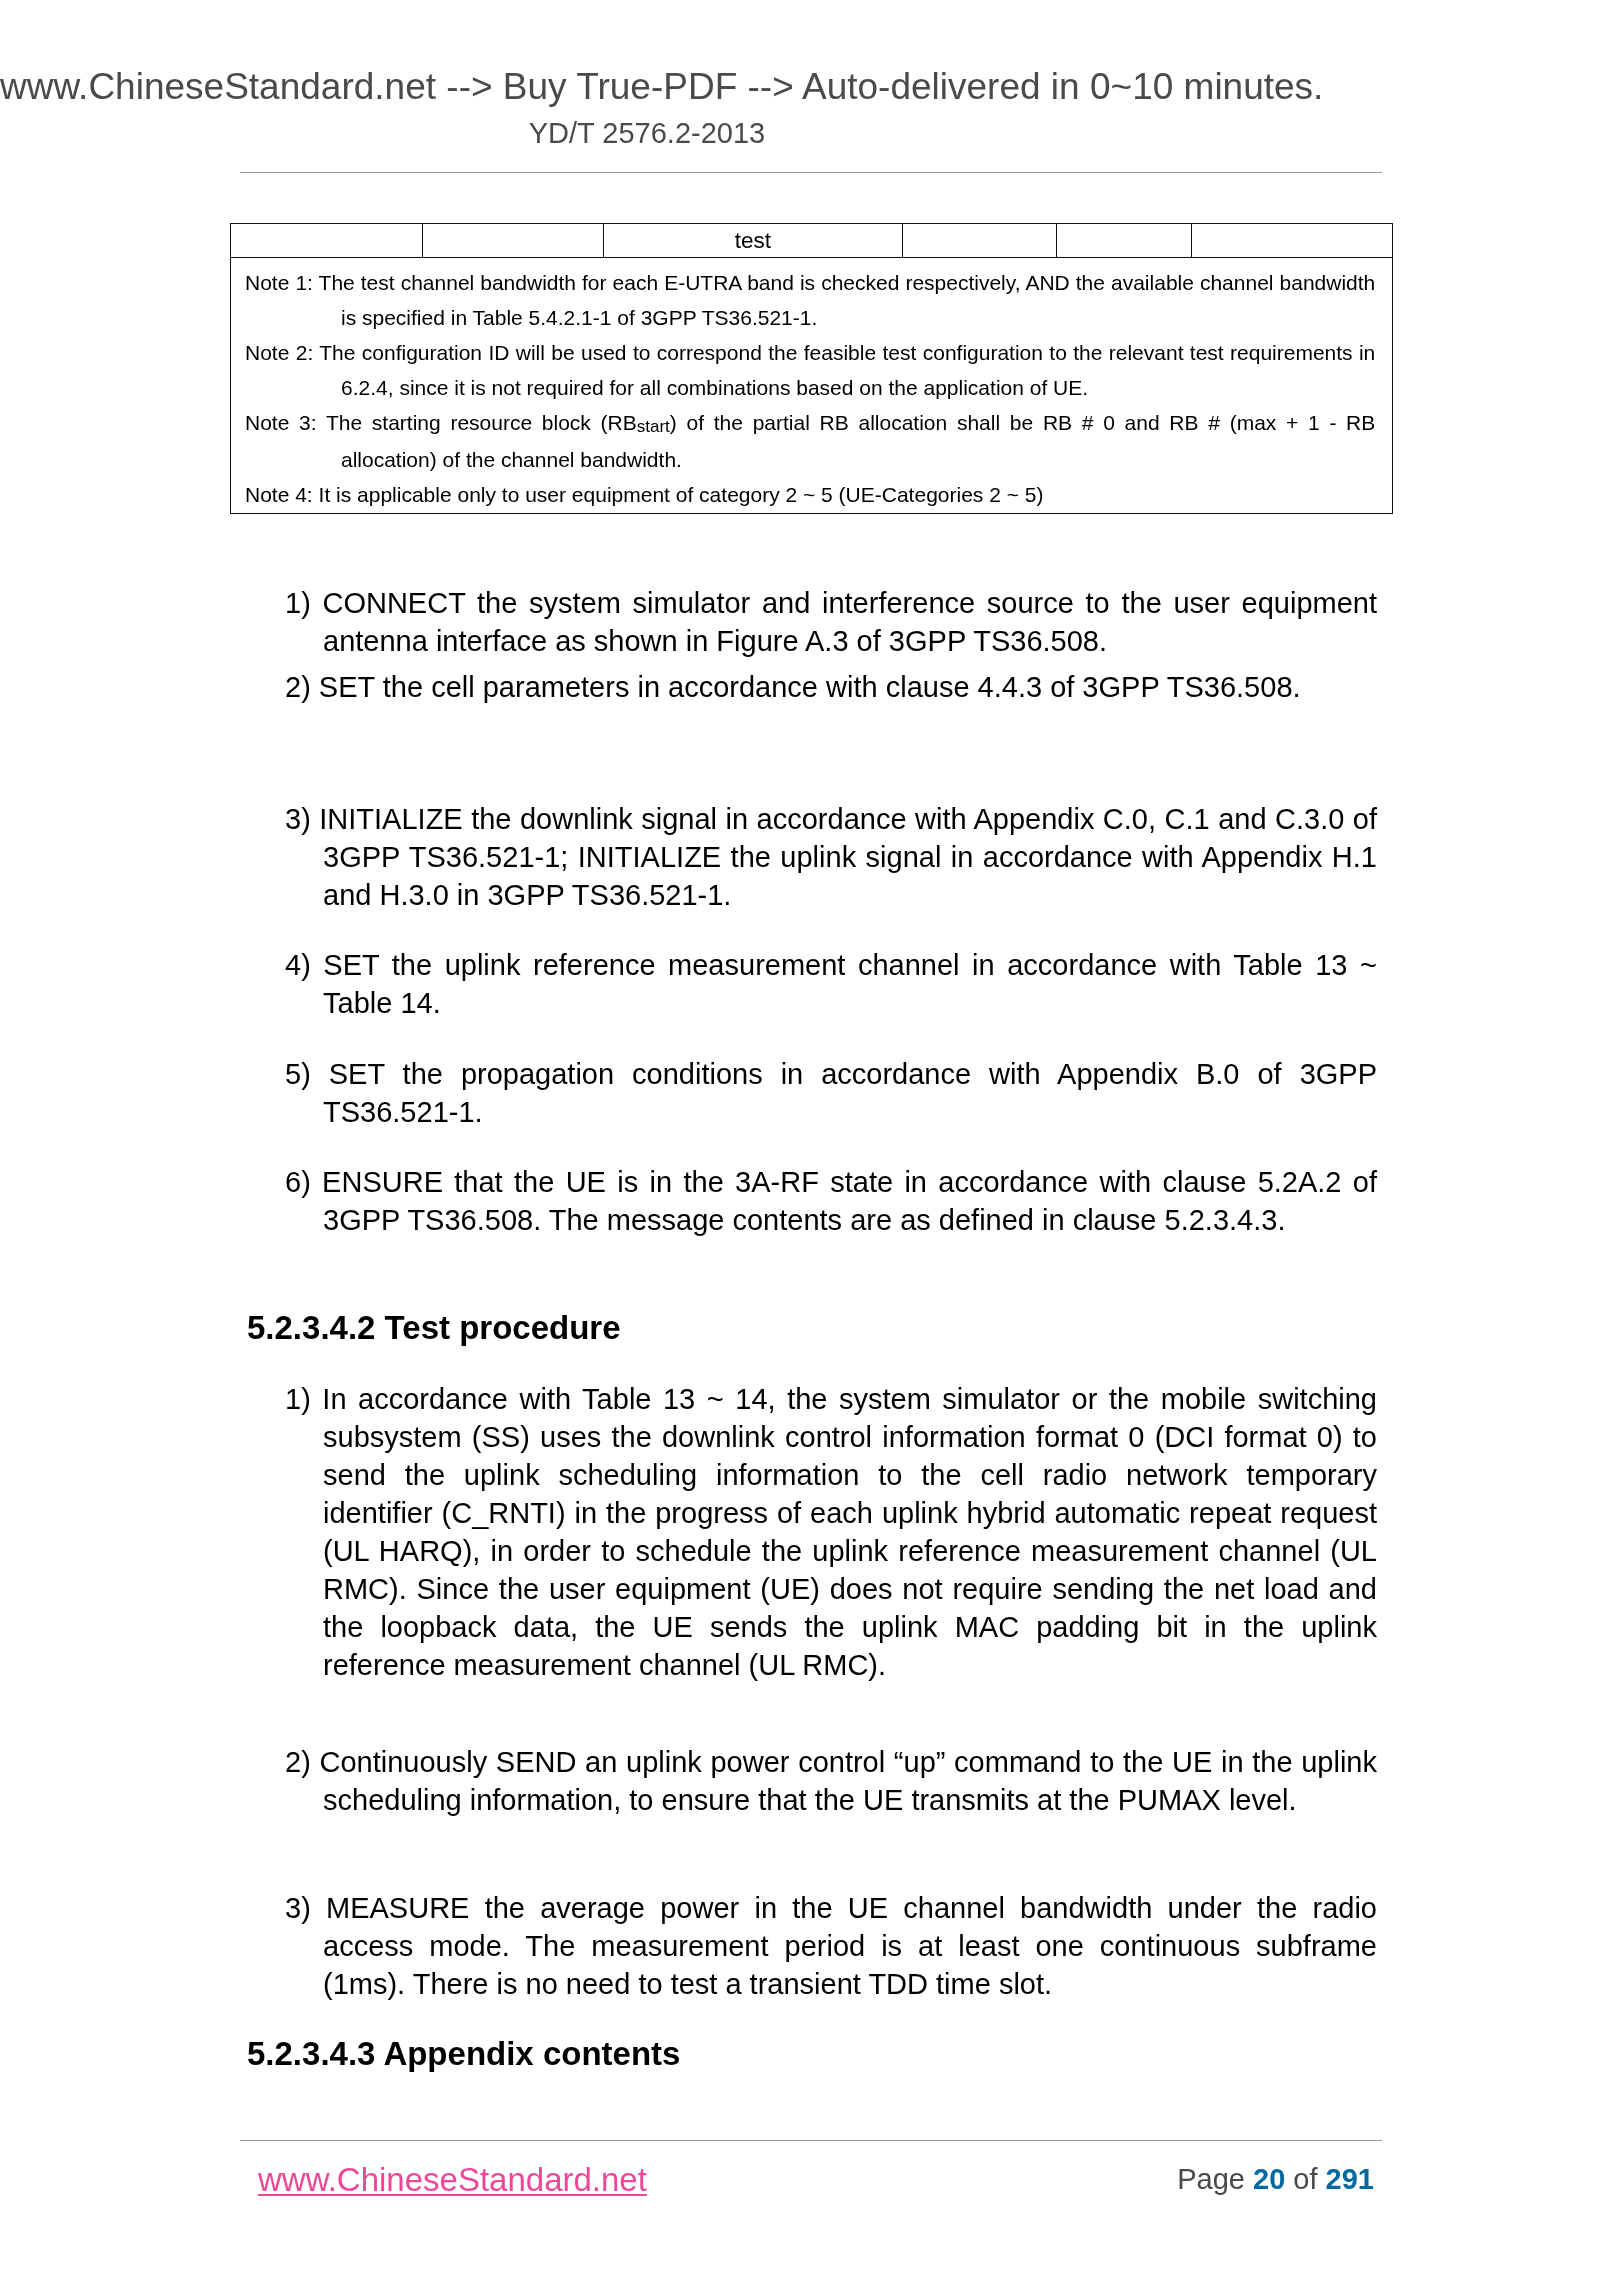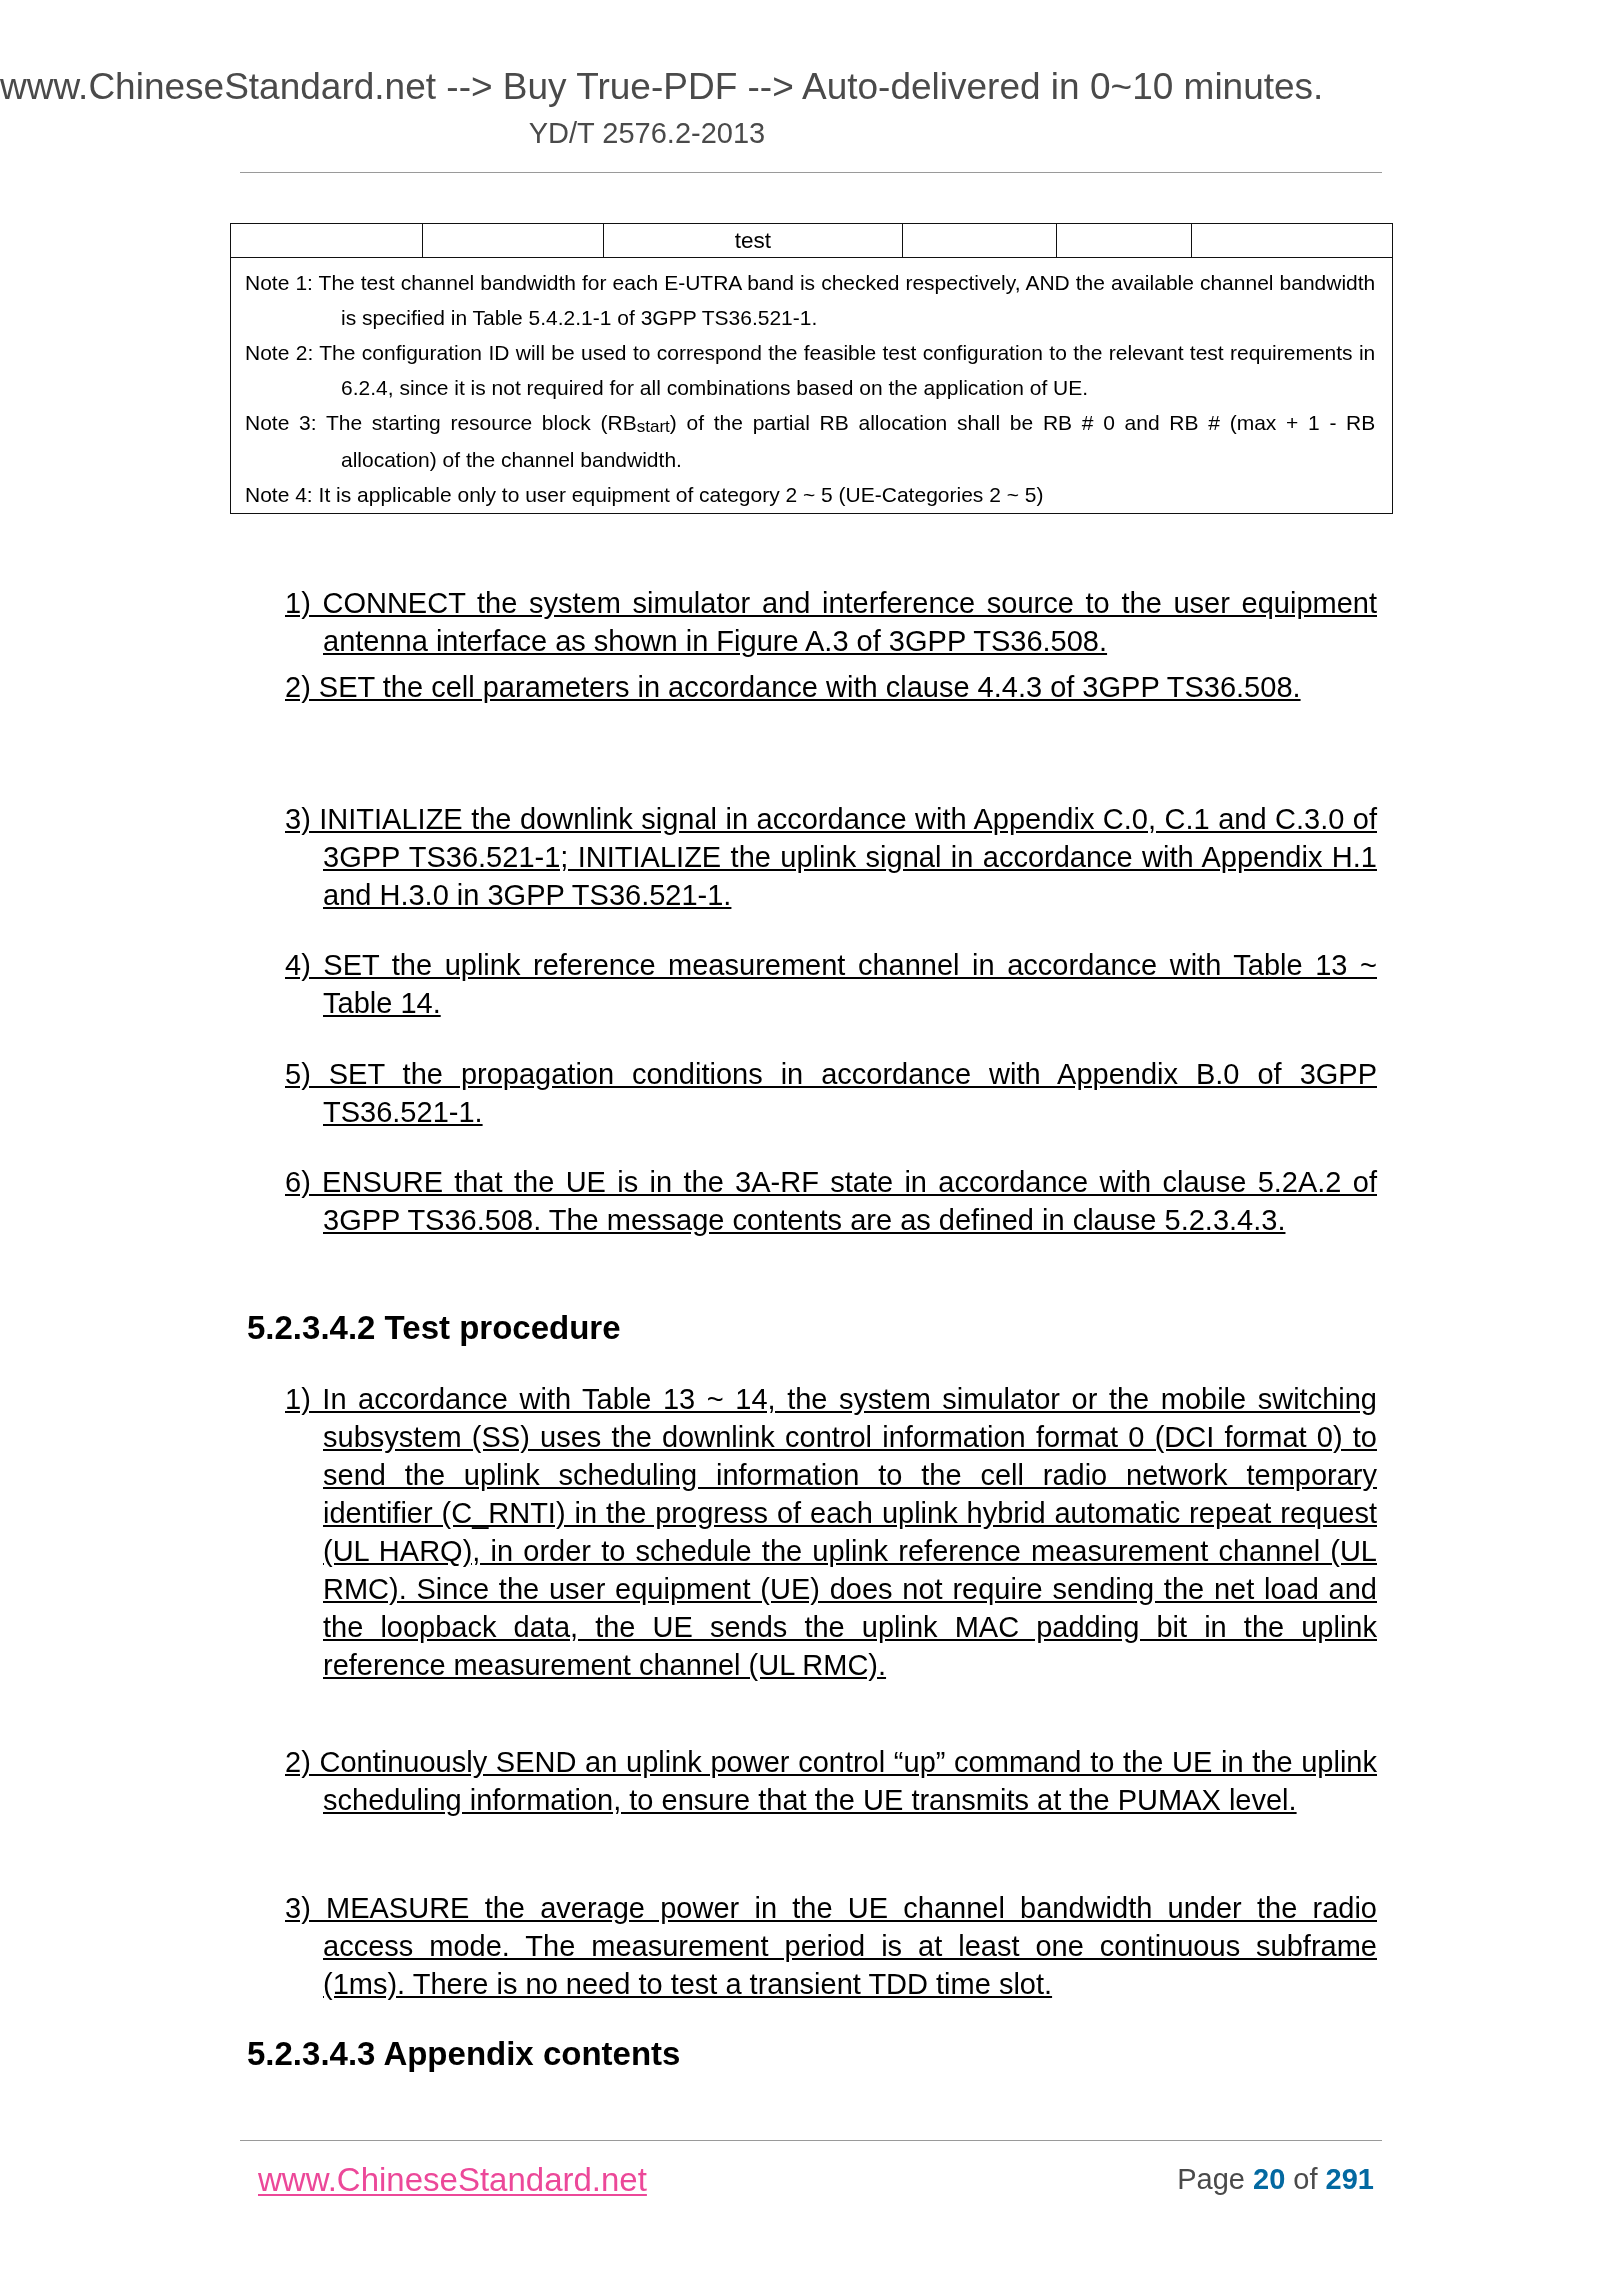--- a/index.html
+++ b/index.html
@@ -76,21 +76,20 @@
     
     .para {
       left: 285px; width: 1092px;
       font-size: 29px;
       line-height: 38px;
       padding-left: 38px;
       text-indent: -38px;
       text-align: justify;
       text-align-last: left;
       box-sizing: border-box;
-      text-decoration: underline;
     }
     .heading {
       left: 247px;
       font-size: 33px;
       font-weight: bold;
       line-height: 38px;
       white-space: nowrap;
     }
 
     

